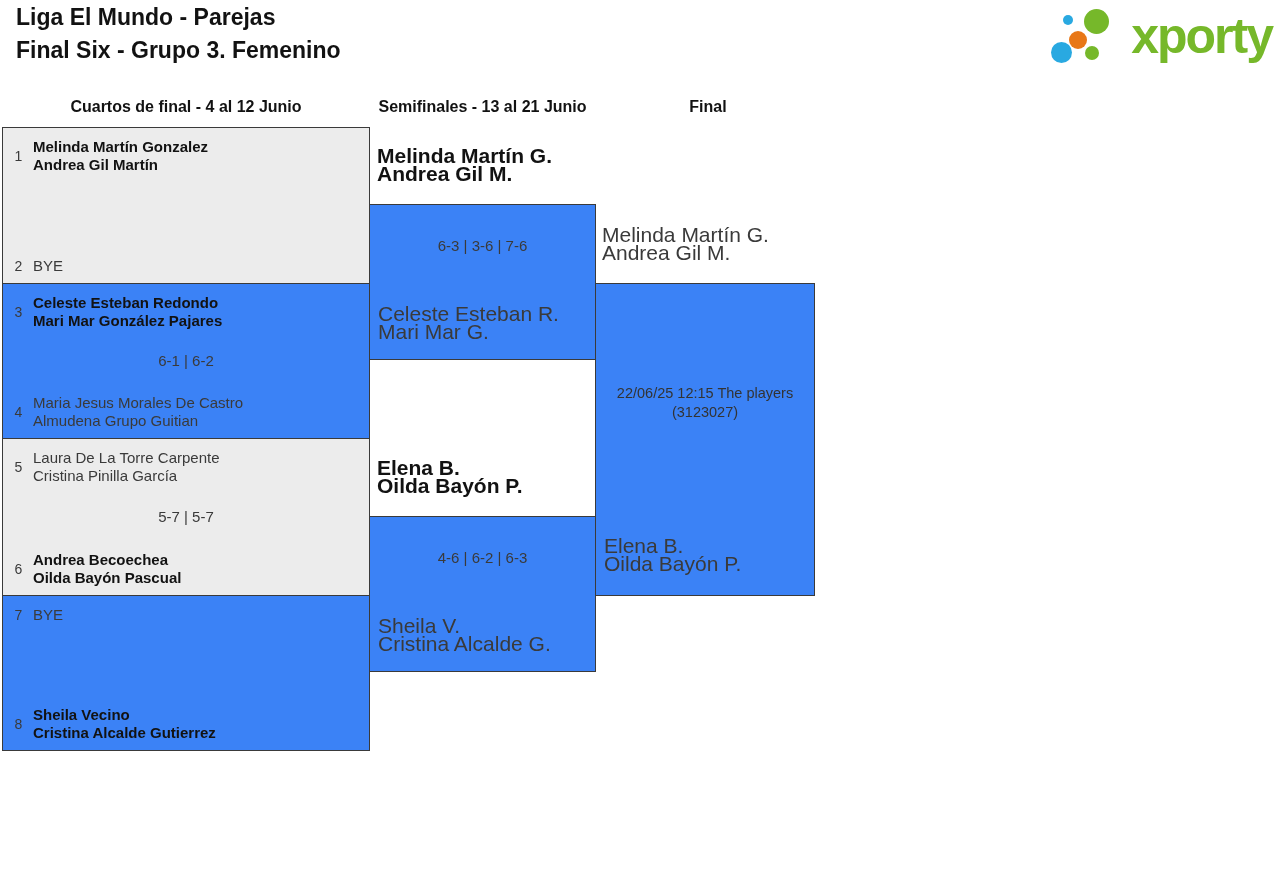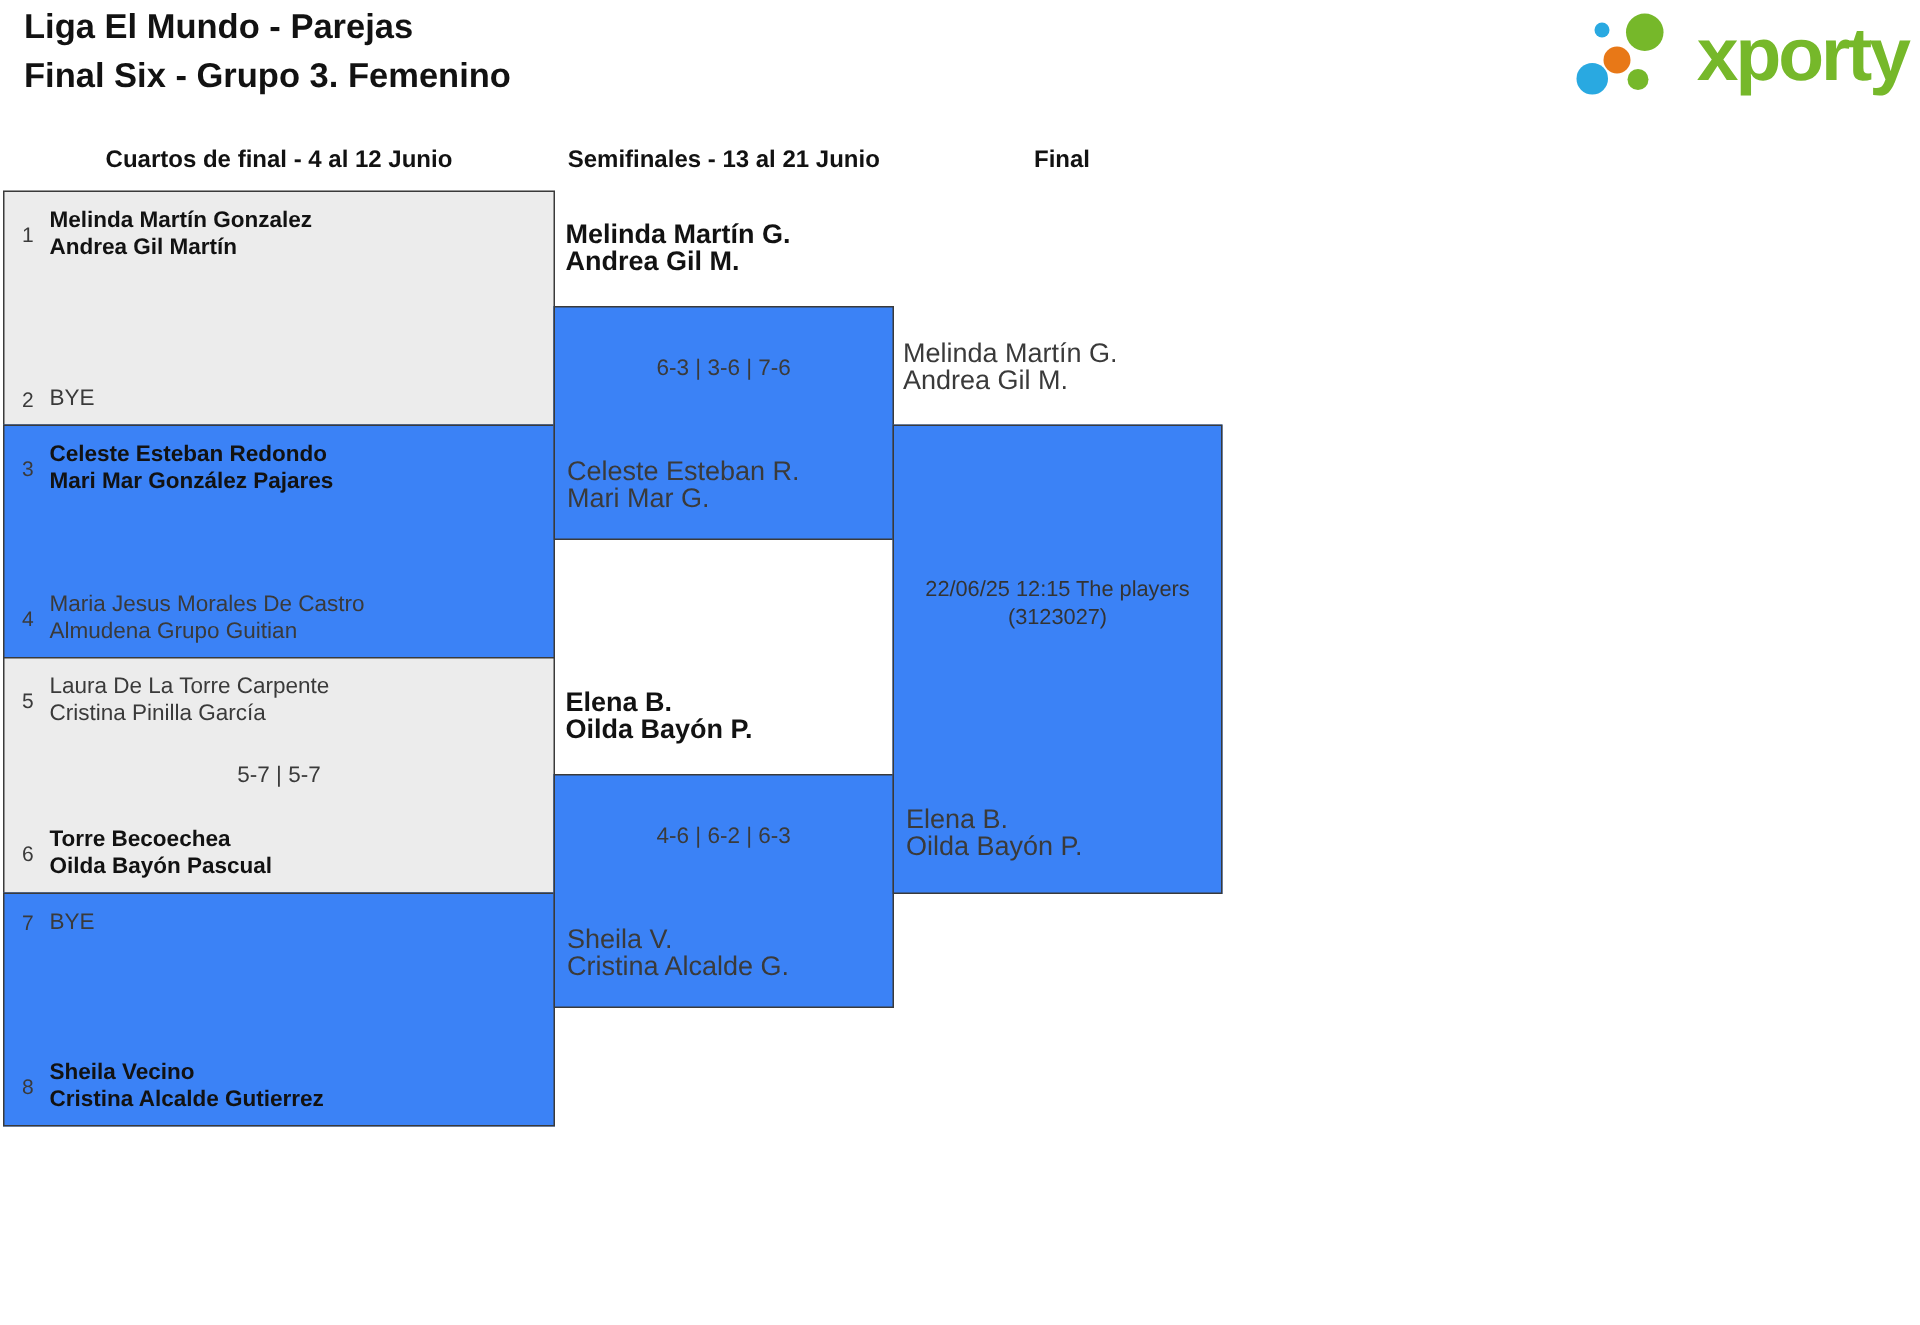--- a/index.html
+++ b/index.html
@@ -59,21 +59,21 @@
   .names.win { font-weight:bold; color:#121212; }
   .score {
     position:absolute; left:0; top:50%; margin-top:-9px; width:100%;
     text-align:center; font-size:15px; line-height:18px; color:#3a3a3a;
   }
 
   
   .sf-box { left:369px; width:227px; height:156px; }
   .sf-box-1 { top:204px; }
   .sf-box-2 { top:516px; }
-  .adv-label { font-size:18px; line-height:18px; color:#3a3a3a; }
+  .adv-label { font-size:21px; line-height:18px; color:#3a3a3a; }
   .adv-label.win { font-weight:bold; color:#121212; }
   .sf-win-1 { left:377px; top:147px; }
   .sf-win-2 { left:377px; top:459px; }
   .sf-score { top:32px; margin-top:0; }
   .box-bottom-label { position:absolute; left:8px; bottom:18px; }
 
   .final-box { left:595px; top:283px; width:220px; height:313px; }
   .final-win-1 { left:602px; top:226px; }
   .final-schedule {
     position:absolute; top:100px; left:0; width:100%;
@@ -120,20 +120,21 @@
 </div>
 
 <div class="match-box qf-box qf-2">
   <div class="slot slot-top">
     <span class="seed">3</span>
     <span class="names win">
       <div>Celeste Esteban Redondo</div>
       <div>Mari Mar González Pajares</div>
     </span>
   </div>
+  <div class="score">6-1 | 6-2</div>
   <div class="slot slot-bottom">
     <span class="seed">4</span>
     <span class="names">
       <div>Maria Jesus Morales De Castro</div>
       <div>Almudena Grupo Guitian</div>
     </span>
   </div>
 </div>
 
 <div class="match-box qf-box qf-3 gray">
@@ -141,21 +142,21 @@
     <span class="seed">5</span>
     <span class="names">
       <div>Laura De La Torre Carpente</div>
       <div>Cristina Pinilla García</div>
     </span>
   </div>
   <div class="score">5-7 | 5-7</div>
   <div class="slot slot-bottom">
     <span class="seed">6</span>
     <span class="names win">
-      <div>Torre Becoechea</div>
+      <div>Andrea Becoechea</div>
       <div>Oilda Bayón Pascual</div>
     </span>
   </div>
 </div>
 
 <div class="match-box qf-box qf-4">
   <div class="slot slot-top">
     <span class="seed">7</span>
     <span class="names">
       <div>BYE</div>

